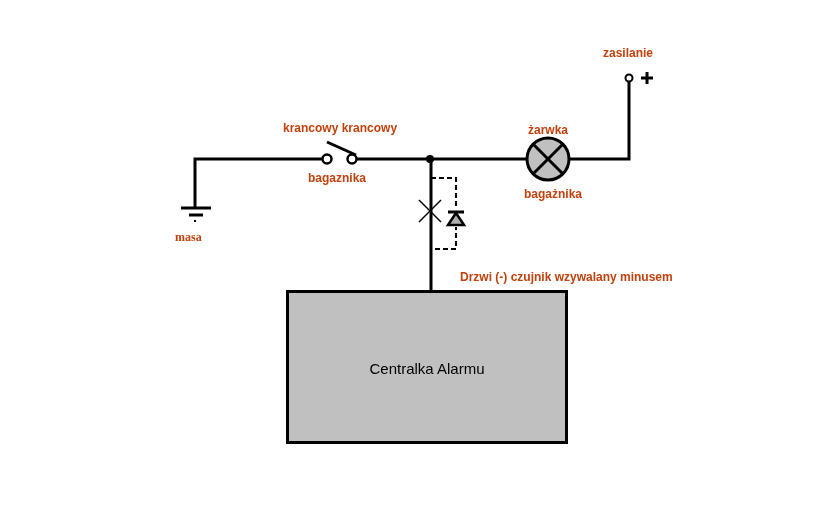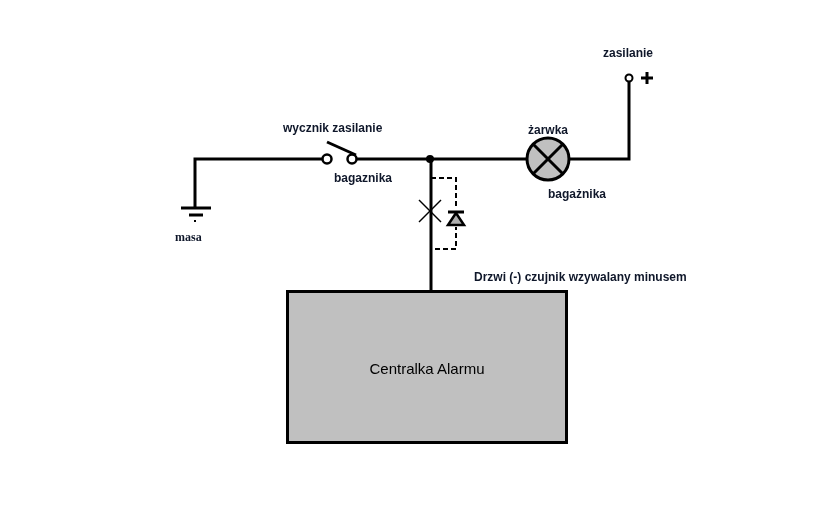--- a/index.html
+++ b/index.html
@@ -1,18 +1,18 @@
 <!DOCTYPE html>
 <html><head>
   <meta charset="utf-8">
   <style>
     html, body { margin: 0; padding: 0; background: #ffffff; }
     body { width: 840px; height: 525px; position: relative; overflow: hidden; }
     #diagram { position: absolute; left: 0; top: 0; width: 840px; height: 525px; }
-    .lbl { position: absolute; font-family: "Liberation Sans", sans-serif; font-weight: bold; font-size: 12px; color: #0f172a; white-space: nowrap; }
+    .lbl { position: absolute; font-family: "Liberation Sans", sans-serif; font-weight: bold; font-size: 12px; color: #c2410c; white-space: nowrap; }
     .box-title { font-family: "Liberation Sans", sans-serif; font-size: 15px; color: #000; }
   </style>
 </head>
 <body>
 
 <svg id="diagram" viewBox="0 0 840 525" xmlns="http://www.w3.org/2000/svg">
 
   <polyline points="195,208 195,159 327,159" fill="none" stroke="#000" stroke-width="3"></polyline>
 
   <g>
@@ -56,18 +56,18 @@
     <rect x="450" y="209" width="12" height="18" fill="#fff"></rect>
     <line x1="448" y1="212" x2="464" y2="212" stroke="#000" stroke-width="3"></line>
     <polygon points="456,213 448,225 464,225" fill="#b0b0b0" stroke="#000" stroke-width="2.5"></polygon>
   </g>
 
   <rect x="287.5" y="291.5" width="279" height="151" fill="#c0c0c0" stroke="#000" stroke-width="3"></rect>
   <text class="box-title" x="427" y="374" text-anchor="middle">Centralka Alarmu</text>
 </svg>
 
 <div class="lbl" style="left:603px; top:46px;">zasilanie</div>
-<div class="lbl" style="left:283px; top:121px;">wycznik zasilanie</div>
-<div class="lbl" style="left:308px; top:171px;margin-left:26px;">bagaznika</div>
+<div class="lbl" style="left:283px; top:121px;">krancowy krancowy</div>
+<div class="lbl" style="left:308px; top:171px;">bagaznika</div>
 <div class="lbl" style="left:528px; top:123px;">żarwka</div>
-<div class="lbl" style="left:548px; top:187px;">bagażnika</div>
+<div class="lbl" style="left:524px; top:187px;">bagażnika</div>
 <div class="lbl" style="left:175px; top:230px;font-family:Liberation Serif, serif;">masa</div>
-<div class="lbl" style="left:466px; top:270px;padding-left:8px;">Drzwi (-) czujnik wzywalany minusem</div>
+<div class="lbl" style="left:452px; top:270px;padding-left:8px;">Drzwi (-) czujnik wzywalany minusem</div>
 
 </body></html>

